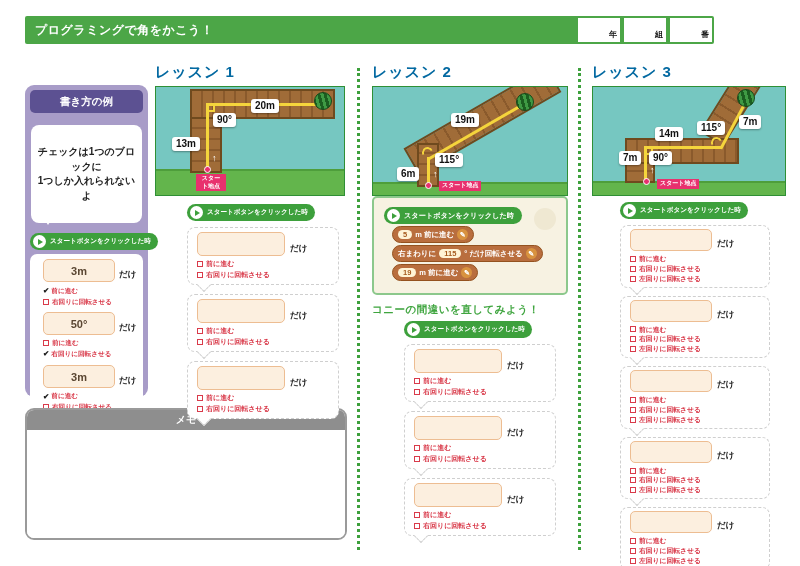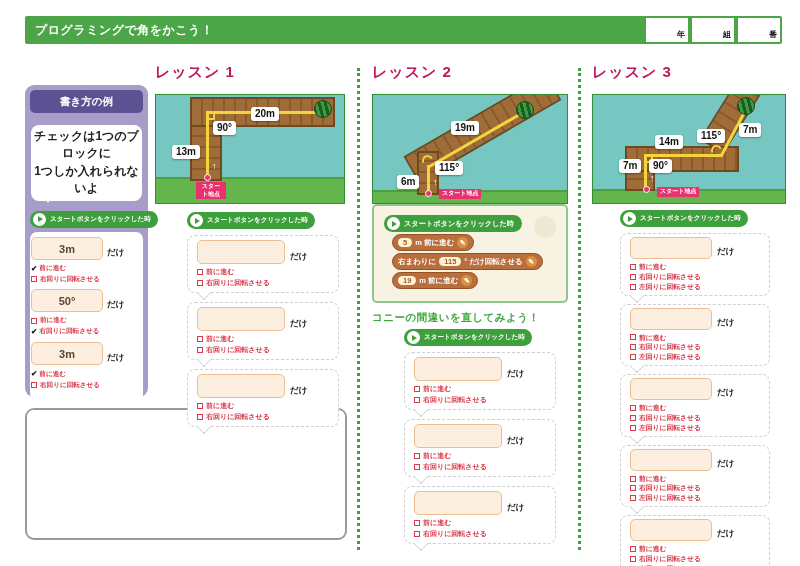--- a/index.html
+++ b/index.html
@@ -1,58 +1,58 @@
 <!DOCTYPE html>
 <html><head>
 <meta charset="utf-8">
 <style>
   * { margin:0; padding:0; box-sizing:border-box; }
   html,body { width:800px; height:566px; background:#fff; font-family:"Liberation Sans", sans-serif; }
   .page { position:relative; width:800px; height:566px; background:#fff; overflow:hidden; }
 
   
-  .hdr { position:absolute; left:25px; top:16px; width:757px; height:28px; background:#4CA647; border-radius:2px; }
+  .hdr { position:absolute; left:25px; top:16px; width:689px; height:28px; background:#4CA647; border-radius:2px; }
   .hdr-title { position:absolute; left:10px; top:0; height:28px; line-height:28px; color:#fff; font-weight:bold; font-size:12px; letter-spacing:.5px; }
   .hdr-fields { position:absolute; right:2px; top:2px; height:24px; display:flex; gap:4px; }
   .fbox { position:relative; background:#fff; height:24px; }
   .fbox.small { width:42px; }
   .fbox.name { width:222px; border-bottom-right-radius:10px; }
   .flabel { position:absolute; bottom:2px; right:3px; font-size:8px; font-weight:bold; color:#111; }
   .fbox.name .flabel { right:auto; left:4px; }
 
   
   .sidebar { position:absolute; left:25px; top:85px; width:123px; height:312px; background:#A89CC8; border-radius:9px; padding:5px; }
   .sb-title { background:#5C5192; border-radius:5px; height:23px; line-height:23px; text-align:center; color:#fff; font-weight:bold; font-size:10.5px; }
-  .bubble { position:relative; background:#fff; border-radius:8px; margin:12px 1px 10px 1px; padding:3px 3px; font-size:12px; font-weight:bold; color:#222; text-align:center; line-height:1.45; }
+  .bubble { position:relative; background:#fff; border-radius:8px; margin:12px 1px 10px 1px; padding:20px 3px; font-size:10px; font-weight:bold; color:#222; text-align:center; line-height:1.45; }
   .bubble::after { content:""; position:absolute; left:12px; bottom:-7px; border:5px solid transparent; border-top:8px solid #fff; }
   .pill { display:flex; align-items:center; gap:4px; background:#3DA03C; border-radius:12px; padding:2px 7px 2px 3px; width:fit-content; }
   .pill .ptxt { color:#fff; font-weight:bold; font-size:6.6px; white-space:nowrap; }
   .play { position:relative; width:13px; height:13px; border-radius:50%; background:#fff; flex:none; }
   .play::after { content:""; position:absolute; left:5px; top:3.5px; border-left:5px solid #3DA03C; border-top:3px solid transparent; border-bottom:3px solid transparent; }
-  .sb-panel { background:#fff; border-radius:7px; margin-top:4px; padding:5px 5px 6px 1px; }
+  .sb-panel { background:#fff; border-radius:7px; margin-top:4px; padding:5px 5px 6px 13px; }
   .exgroup { margin-bottom:5px; }
   .exrow { display:flex; align-items:flex-end; gap:4px; }
   .exval { width:72px; height:23px; background:#FCEFDF; border:1px solid #EDBD92; border-radius:5px; text-align:center; line-height:22px; font-size:11px; font-weight:bold; color:#5a4632; }
   .dake { font-size:8.5px; font-weight:bold; color:#222; padding-bottom:1px; }
   .opts { margin-top:3px; }
   .opt { display:flex; align-items:center; font-size:6.6px; font-weight:bold; color:#D93A4A; line-height:1.55; }
   .cb { display:inline-block; width:6px; height:6px; border:1px solid #D93A4A; margin-right:3px; flex:none; }
   .ck { color:#222; font-size:7.5px; margin-right:2px; }
 
   
   .memo { position:absolute; left:25px; top:408px; width:322px; height:132px; border:2px solid #9A9A9A; border-radius:9px; overflow:hidden; background:#fff; }
   .memo-h { background:#8E8E8E; height:20px; line-height:20px; text-align:center; color:#fff; font-weight:bold; font-size:10px; }
   .memo-b { height:110px; background:#fff; }
 
   
   .col { position:absolute; top:63px; }
   .col1 { left:155px; width:190px; }
   .col2 { left:372px; width:196px; }
   .col3 { left:592px; width:194px; }
-  .ltitle { color:#be185d; font-weight:bold; font-size:15px; margin-bottom:12px; letter-spacing:1px; }
+  .ltitle { color:#0369a1; font-weight:bold; font-size:15px; margin-bottom:4px; letter-spacing:1px; }
   .divider { position:absolute; top:68px; height:482px; width:0; border-left:3px dotted #3DA03C; }
   .d1 { left:357px; } .d2 { left:578px; }
 
   
   .diagram { position:relative; width:100%; height:110px; background:#76C7C1; border:1px solid #2F8F35; overflow:hidden; }
   .grass { position:absolute; left:0; right:0; bottom:0; background:#63B54C; border-top:2px solid #4E9E3B; }
   .bridge { position:absolute; background:#A06C38; border:2px solid #6F4A1E; }
   .planks-h { background:repeating-linear-gradient(90deg,#A06C38 0 9px,#8A5A2C 9px 11px); }
   .planks-v { background:repeating-linear-gradient(0deg,#A06C38 0 9px,#8A5A2C 9px 11px); }
   .planks-d { background:repeating-linear-gradient(90deg,#A06C38 0 9px,#8A5A2C 9px 11px); }
@@ -165,20 +165,21 @@
           <div class="opt">
               <span class="cb"></span>
               <span>右回りに回転させる</span>
             </div>
         </div>
       </div>
     </div>
   </div>
 
   <div class="memo">
+    <div class="memo-h">メモ</div>
     <div class="memo-b"></div>
   </div>
 
   <div class="col col1">
     <div class="ltitle">レッスン 1</div>
     <div class="diagram">
       <div class="grass" style="height:26px;"></div>
       <div class="bridge planks-v" style="left:34px;top:2px;width:32px;height:84px;"></div>
       <div class="bridge planks-h" style="left:34px;top:2px;width:145px;height:30px;"></div>
       <div class="ypath" style="left:50px;top:16px;width:3px;height:64px;"></div>

